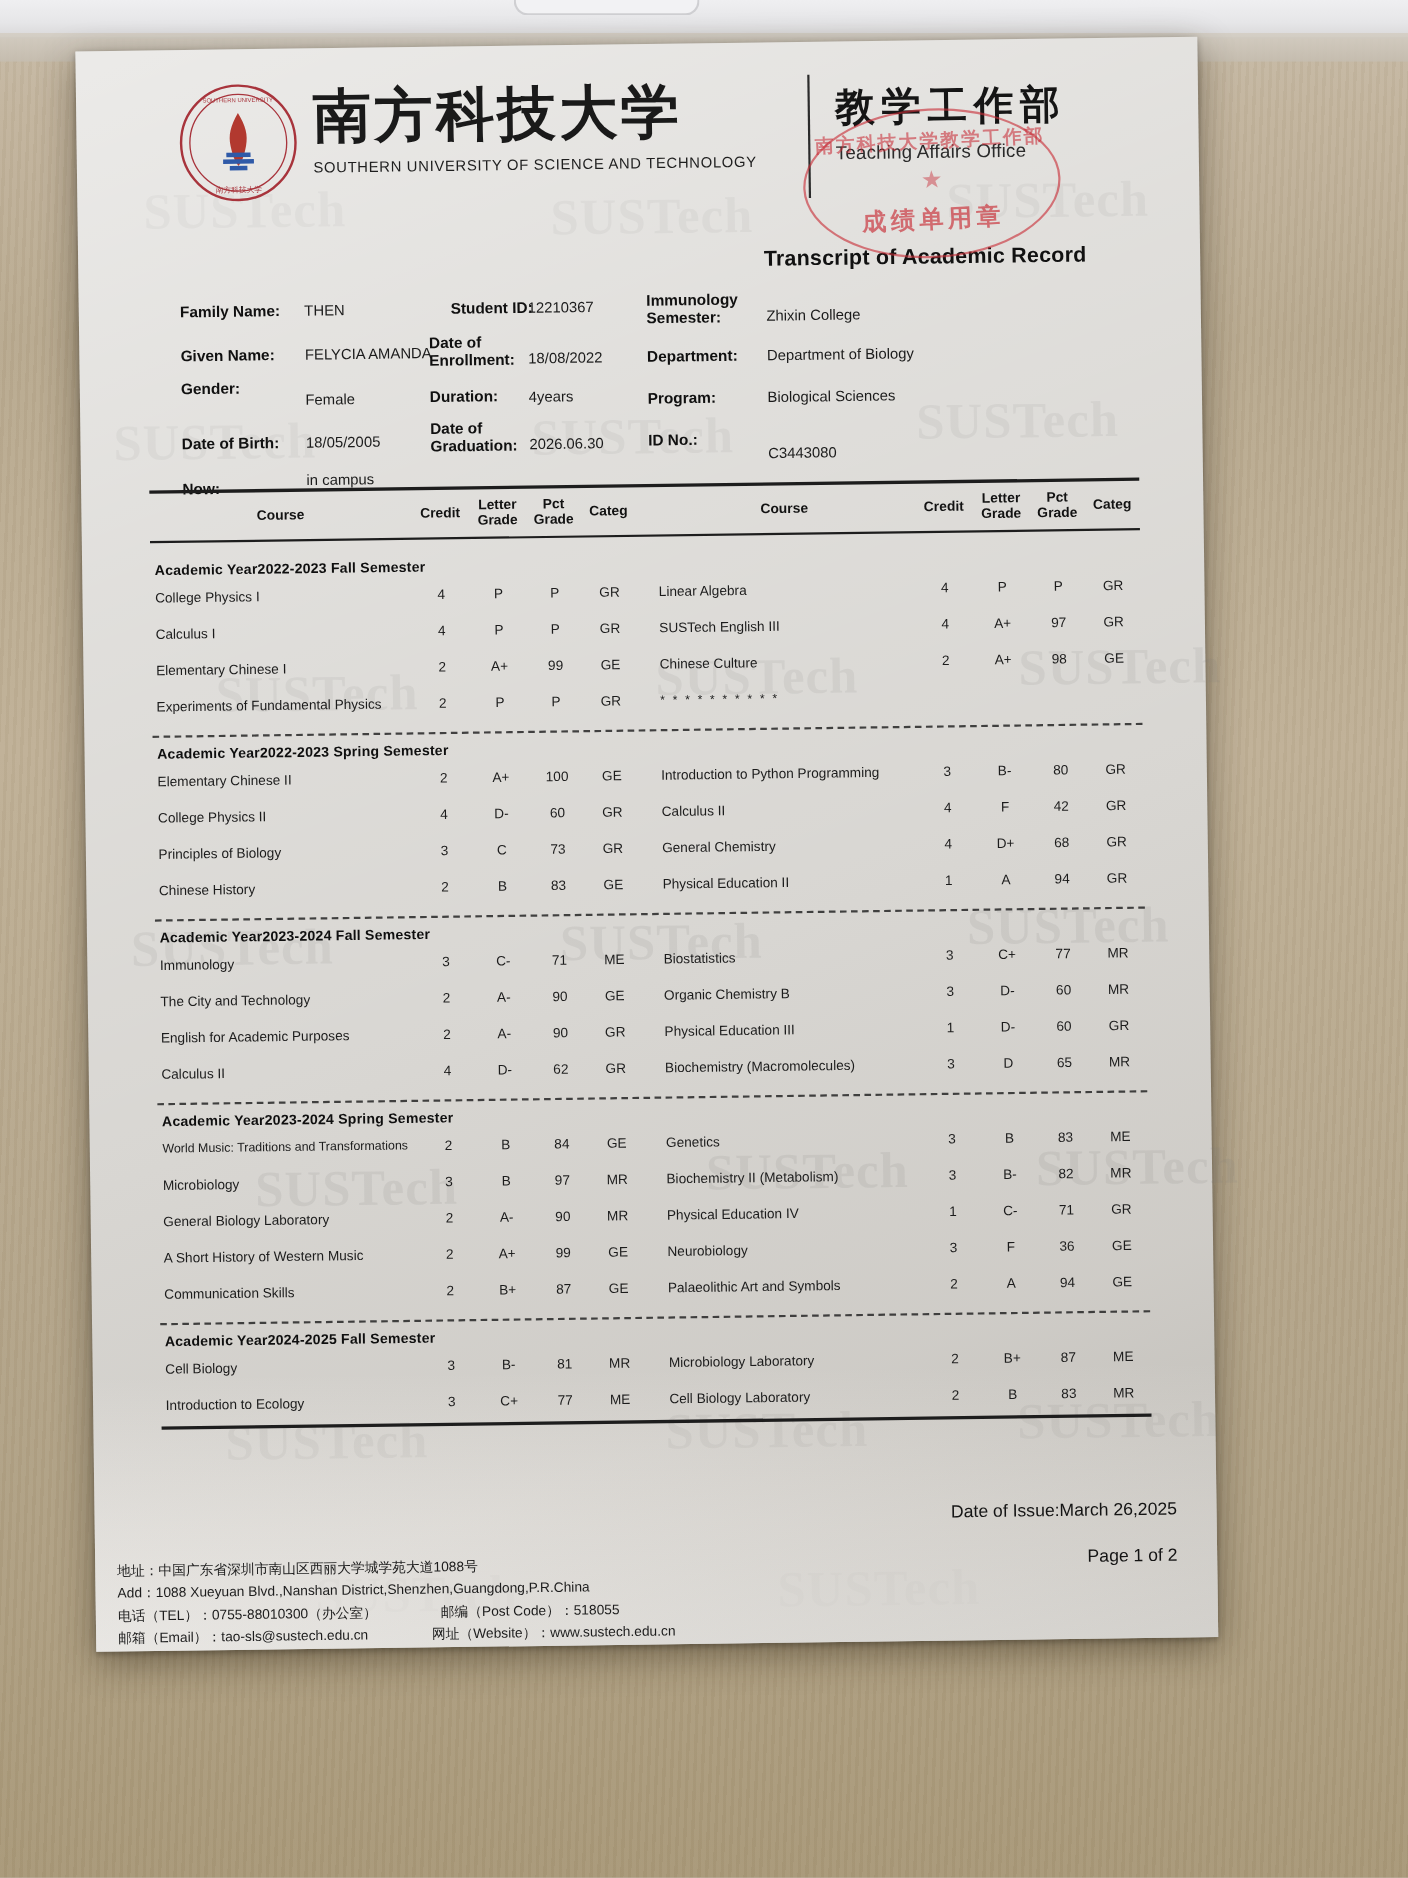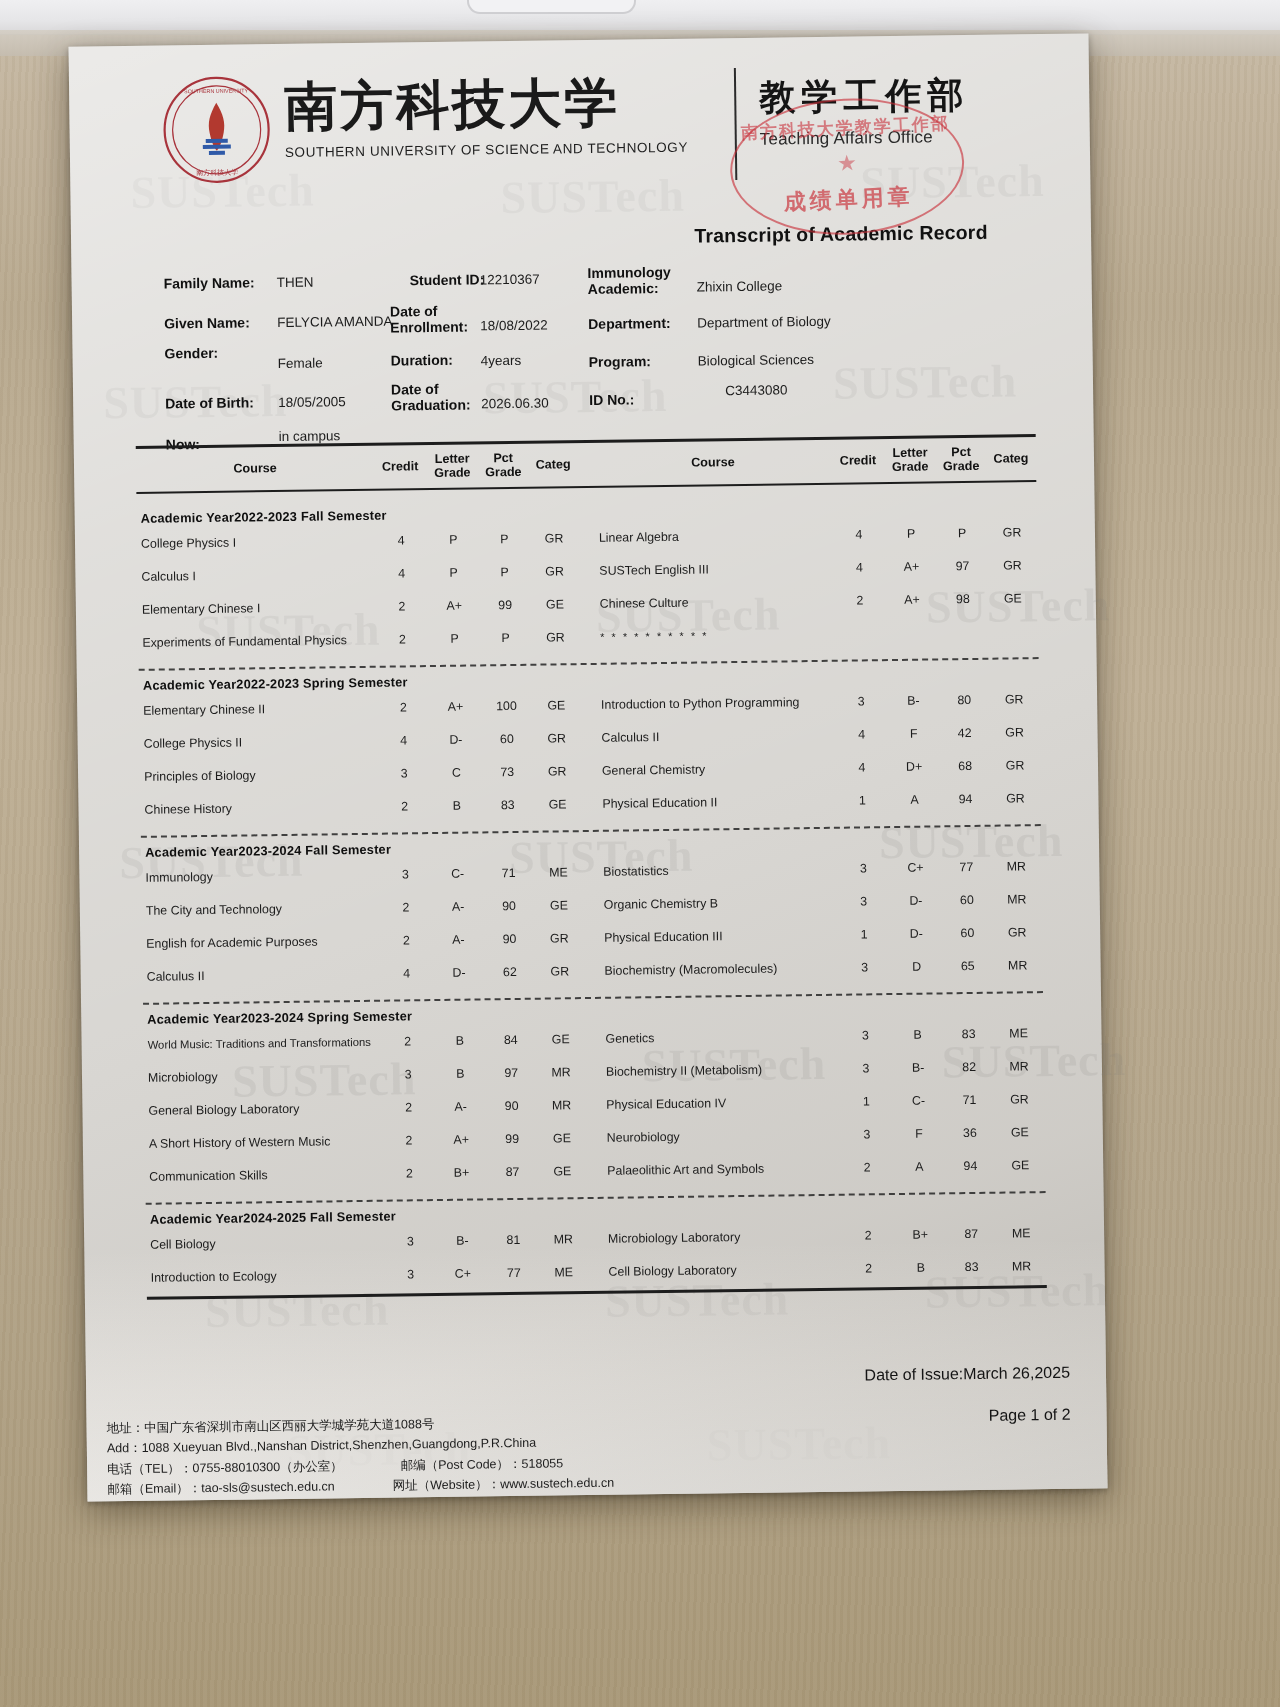--- a/index.html
+++ b/index.html
@@ -242,32 +242,32 @@
       <div class="val" style="left:408px;top:96px;">4years</div>
 
       <div class="lbl lbl2" style="left:318px;top:124px;">
         <span>Date of</span><br>
         <span>Graduation:</span>
       </div>
       <div class="val" style="left:408px;top:139px;">2026.06.30</div>
 
       <div class="lbl lbl2" style="left:516px;top:10px;">
         <span>Immunology</span><br>
-        <span>Academic:</span>
+        <span>Semester:</span>
       </div>
       <div class="val" style="left:625px;top:25px;">Zhixin College</div>
 
       <div class="lbl" style="left:516px;top:60px;">Department:</div>
       <div class="val" style="left:625px;top:61px;">Department of Biology</div>
 
       <div class="lbl" style="left:516px;top:98px;">Program:</div>
       <div class="val" style="left:625px;top:99px;">Biological Sciences</div>
 
       <div class="lbl" style="left:516px;top:136px;">ID No.:</div>
-      <div class="val" style="left:625px;top:129px;margin-left:27px;">C3443080</div>
+      <div class="val" style="left:625px;top:150px;">C3443080</div>
     </div>
 
     <div id="tbl">
       <div class="rule-top"></div>
       <table>
         <colgroup>
           <col class="c-course">
             <col class="c-cred">
             <col class="c-let">
             <col class="c-pct">

